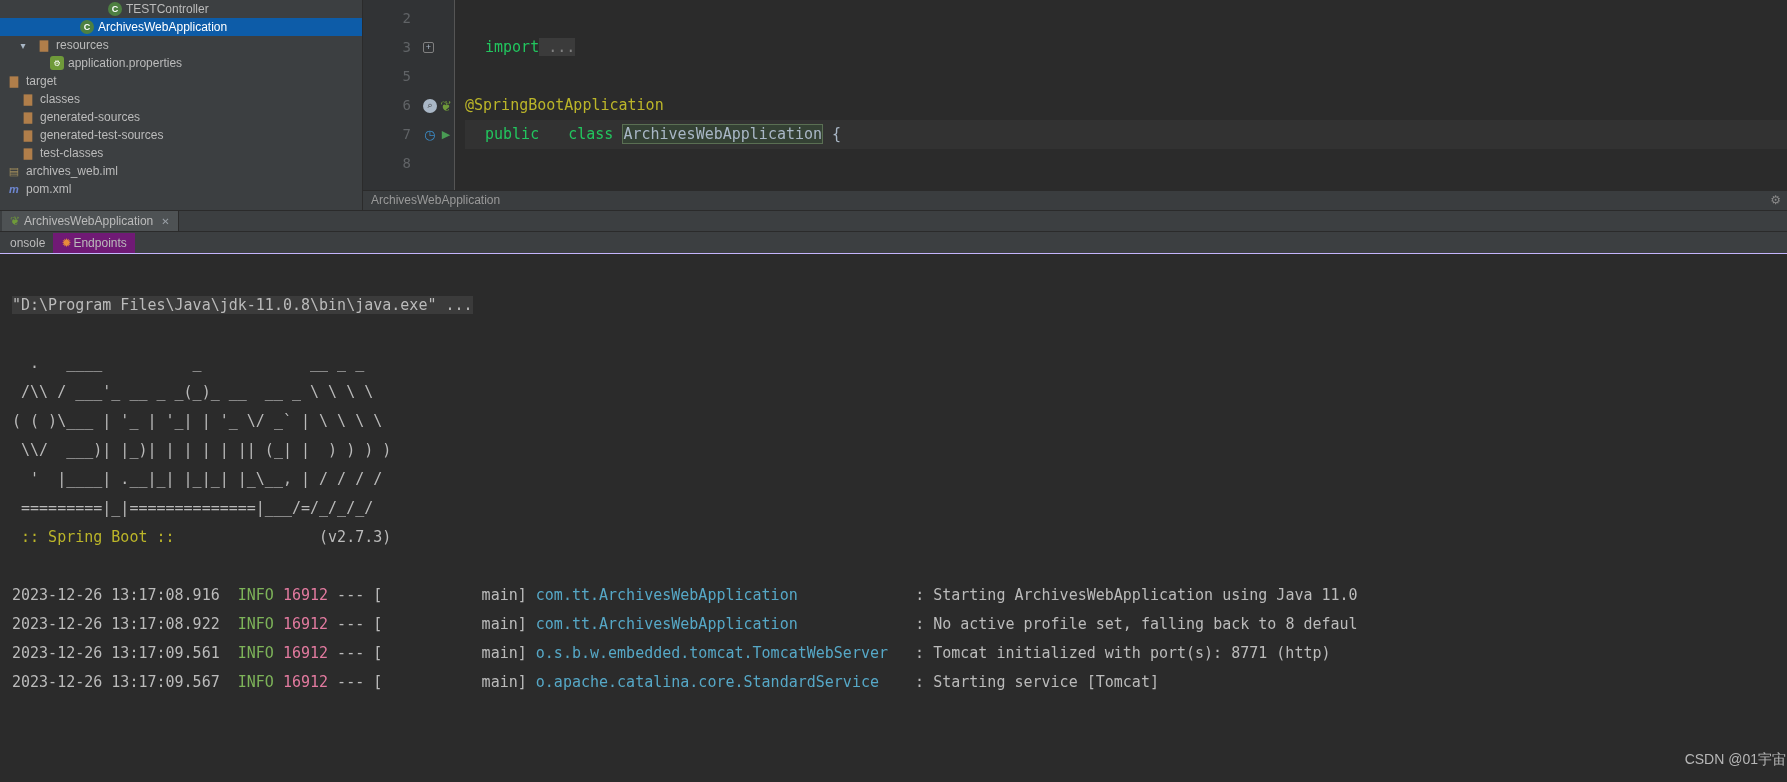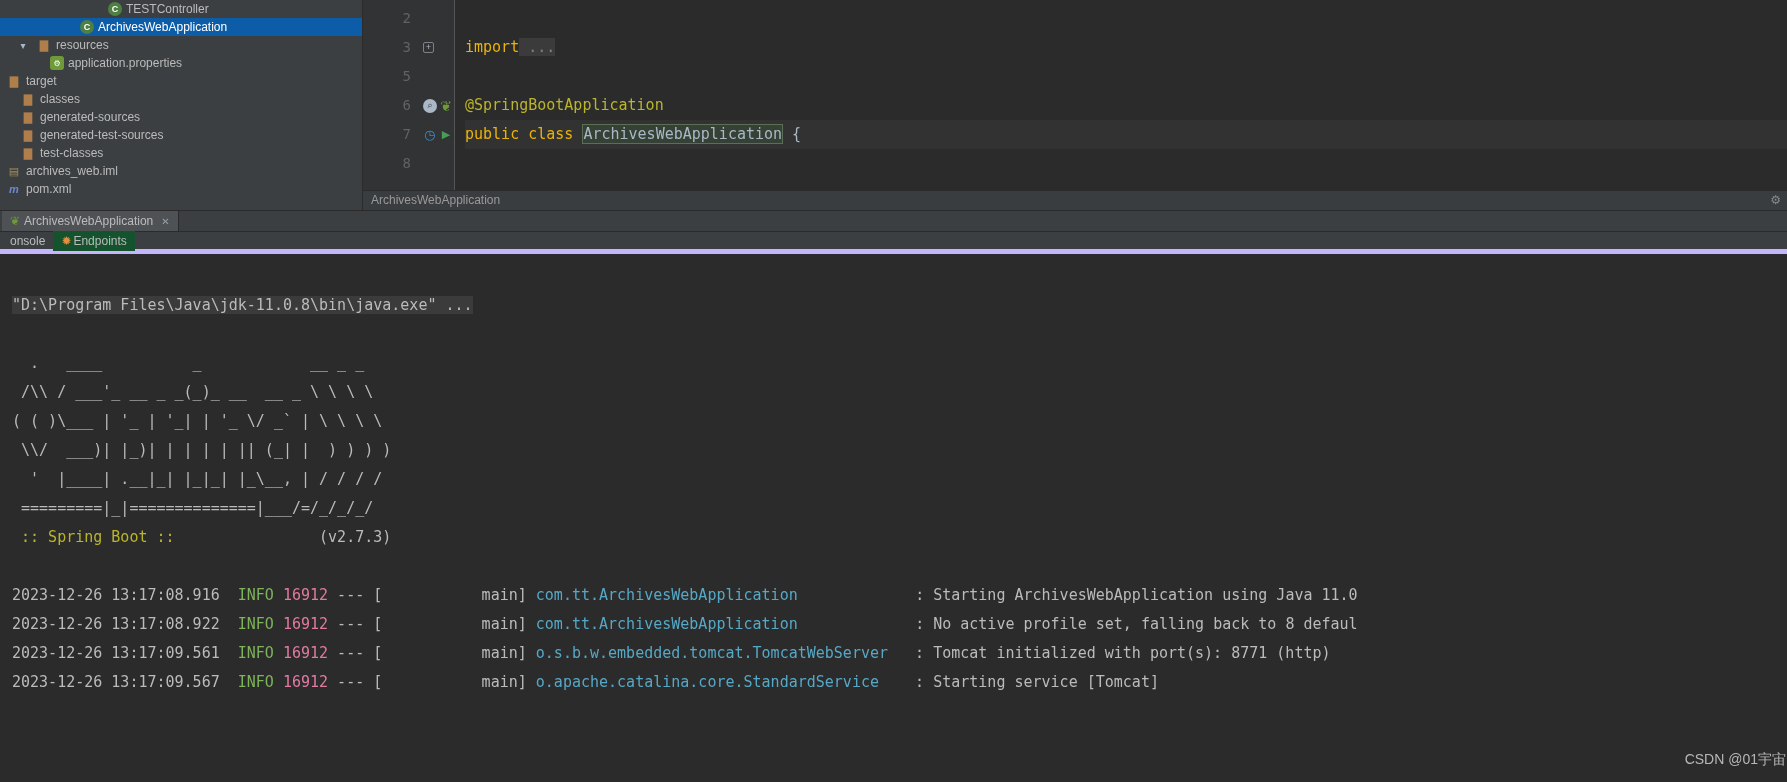--- a/index.html
+++ b/index.html
@@ -37,21 +37,21 @@
               padding-left:2px; }
   .mk { width:14px; height:14px; border-radius:7px; display:flex;
         align-items:center; justify-content:center; font-size:9px; }
   .mk-search { background:#a9b7c6; color:#2b2b2b; }
   .mk-leaf { color:#6f9a3a; font-size:14px; }
   .mk-run { color:#499c54; font-size:11px; }
   .mk-blue { color:#3b8ac4; font-size:13px; }
   .code { flex:1; padding:4px 0 0 10px; font-family:Consolas,monospace;
           font-size:15px; line-height:29px; }
   .code .line { height:29px; white-space:pre; }
-  .kw { color:#eab308; }
+  .kw { color:#22c55e;margin-left:20px; }
   .ann { color:#bbb529; }
   .cls { color:#a9b7c6; }
   .dim { color:#808080; }
   .pun { color:#a9b7c6; }
   .hcls { background:#344134; border:1px solid #5a6f53; }
   .currline { background:#323232; }
   .fold { display:inline-block; width:11px; height:11px; border:1px solid #808080;
           color:#a9b7c6; font-size:9px; line-height:9px; text-align:center;
           border-radius:2px; }
   .crumb { position:absolute; bottom:0; left:0; right:0; height:20px;
@@ -60,23 +60,23 @@
   .crumb .gear { position:absolute; right:6px; top:2px; color:#888; }
   .runbar { height:22px; background:#3c3f41; display:flex; align-items:center;
             border-top:1px solid #2b2b2b; border-bottom:1px solid #2b2b2b;
             padding-left:2px; }
   .runtab { height:20px; background:#4e5254; padding:2px 8px; display:flex;
             align-items:center; gap:4px; font-size:12px; color:#bbbbbb;
             border-right:1px solid #2b2b2b; }
   .runtab .leaf { color:#6f9a3a; }
   .runtab .x { color:#9aa0a6; font-size:10px; margin-left:4px; }
   .subtabs { height:22px; background:#3c3f41; display:flex; align-items:center;
-             font-size:12px; border-bottom:5px solid #c4b5fd; padding-left:2px;text-align:right; }
+             font-size:12px; border-bottom:1px solid #c4b5fd; padding-left:2px;text-align:right; }
   .stab { padding:3px 8px; color:#bbbbbb; }
-  .stab.act { background:#14532d; }
+  .stab.act { background:#701a75; }
   .stab .flame { color:#e88c3b; margin-right:2px; }
   .console { flex:1; background:#2b2b2b; padding:8px 12px;
              font-family:Consolas,monospace; font-size:15px; line-height:29px;
              color:#bbbbbb; white-space:pre; overflow:hidden; position:relative; }
   .cmd { background:#3b3b3b; }
   .info { color:#7db359;margin-top:48px; }
   .pid { color:#e27a9f; }
   .logger { color:#56a8c7; }
   .yel { color:#bbb529; }
   .watermark { position:absolute; right:1px; bottom:8px; color:#cfcfcf;

